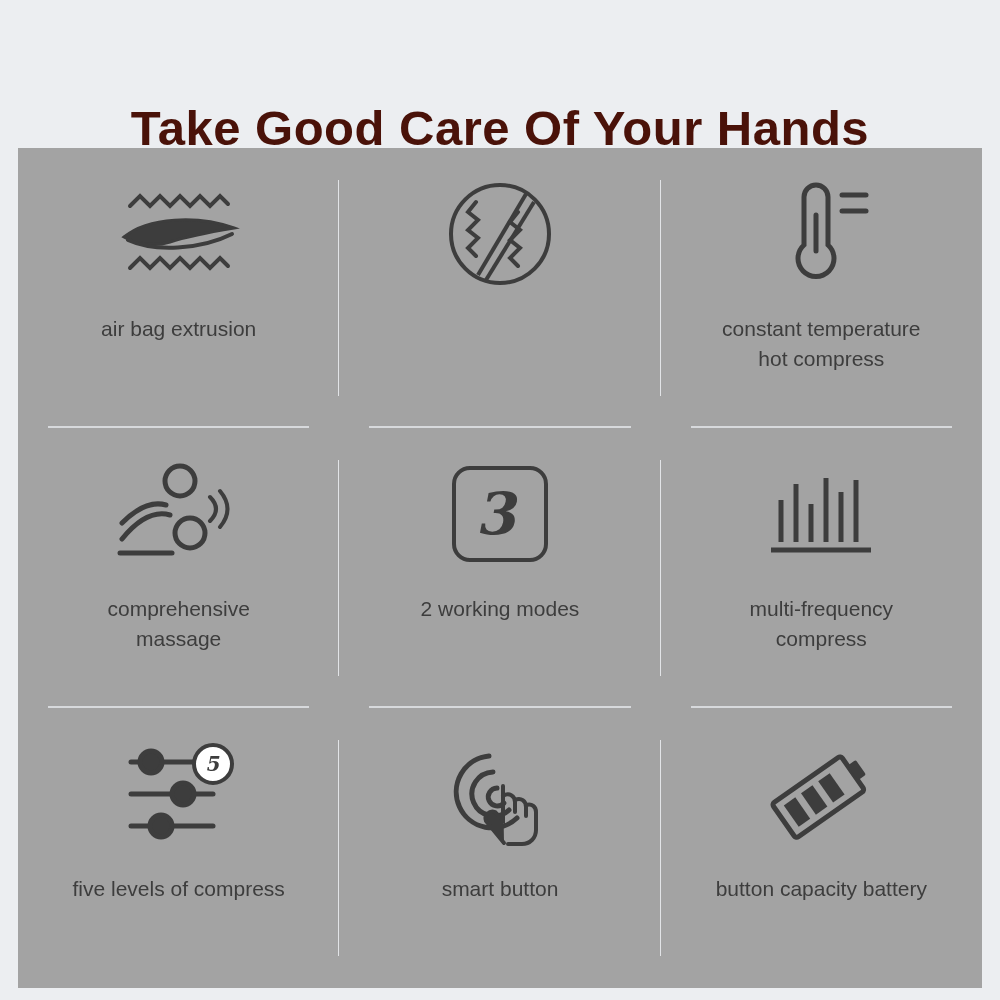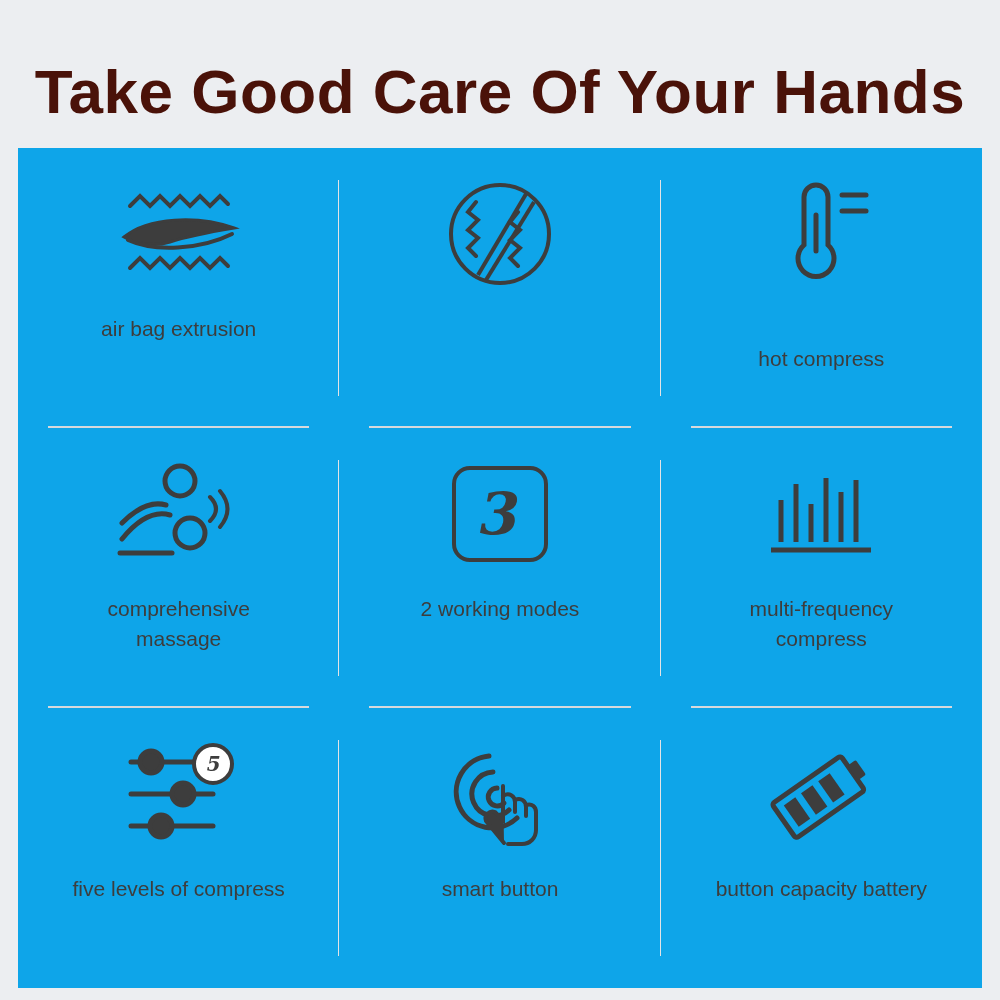--- a/index.html
+++ b/index.html
@@ -9,34 +9,34 @@
     font-family: "Liberation Sans", sans-serif;
     overflow: hidden;
   }
   #root {
     width: 1000px; height: 1000px;
     background: #eceef1;
     position: relative;
   }
   .page-title {
     text-align: center;
-    font-size: 62px;
+    font-size: 49px;
     font-weight: bold;
     color: #4a1209;
     letter-spacing: 0.5px;
-    padding-top: 61px;
+    padding-top: 104px;
     line-height: 1;
   }
   .card {
     position: absolute;
     left: 18px;
     top: 148px;
     width: 964px;
     height: 840px;
-    background: #0ea5e9;
+    background: #a3a3a3;
   }
   .grid {
     width: 100%;
     height: 100%;
     display: grid;
     grid-template-columns: 1fr 1fr 1fr;
     grid-template-rows: 1fr 1fr 1fr;
   }
   .cell {
     position: relative;
@@ -128,21 +128,21 @@
       <div class="cell row1 col3">
         <div class="icon-wrap">
           <svg class="ico" width="110" height="106" viewBox="0 0 110 106" fill="none" stroke="#3d3d3d" stroke-width="5" stroke-linecap="round">
             <path d="M38,16 a12,12 0 0 1 24,0 v48 a18,18 0 1 1 -24,0 z"></path>
             <line x1="50" y1="34" x2="50" y2="70"></line>
             <line x1="76" y1="14" x2="100" y2="14"></line>
             <line x1="76" y1="30" x2="100" y2="30"></line>
           </svg>
         </div>
         <div class="label">
-          <br>
+          <span>constant temperature</span><br>
           <span>hot compress</span>
         </div>
         <div class="hsep"></div>
       </div>
 
       <div class="cell row2 col1">
         <div class="icon-wrap">
           <svg class="ico" width="130" height="106" viewBox="0 0 130 106" fill="none" stroke="#3d3d3d" stroke-width="5" stroke-linecap="round">
             <circle cx="66" cy="20" r="15"></circle>
             <circle cx="76" cy="72" r="15"></circle>

